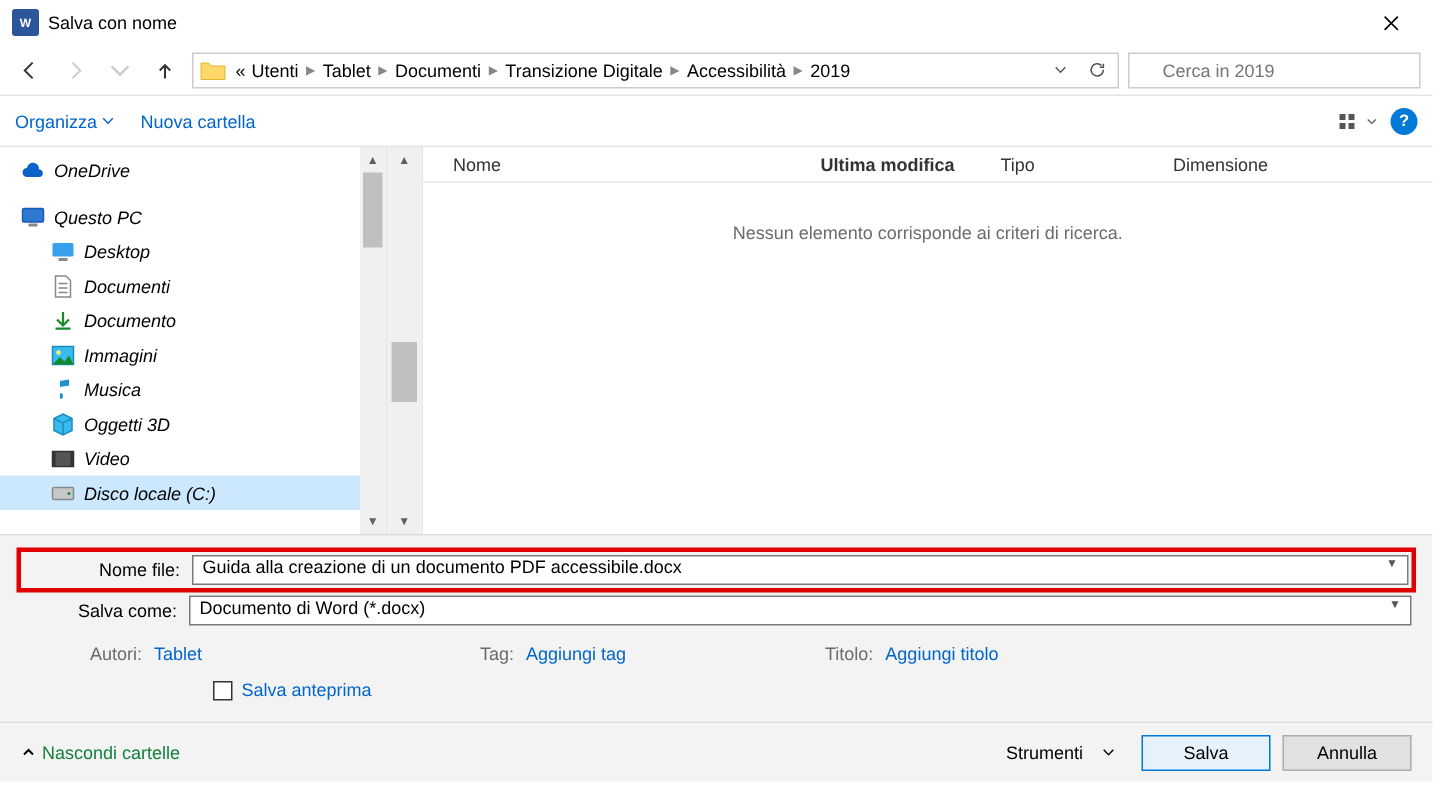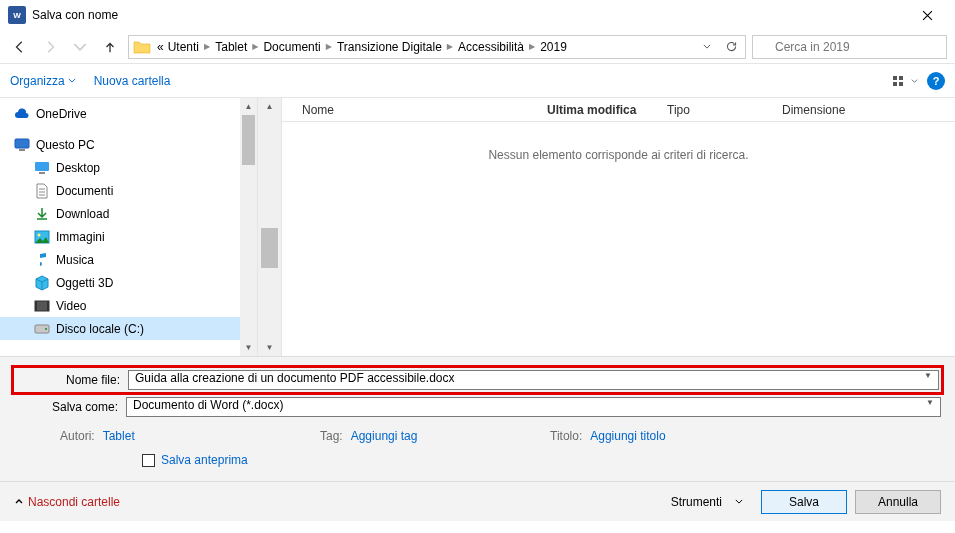--- a/index.html
+++ b/index.html
@@ -32,21 +32,21 @@
 .tool-right { margin-left: auto; display: flex; align-items: center; gap: 8px; }
 .view-btn { width: 30px; height: 22px; border: 1px solid transparent; display: flex; align-items: center; justify-content: center; cursor: pointer; color: #555; }
 .help-btn { width: 18px; height: 18px; border-radius: 50%; background: #0078d7; color: #fff; font-size: 11px; font-weight: bold; display: flex; align-items: center; justify-content: center; cursor: pointer; }
 
 
 .main { display: flex; height: 258px; }
 .sidebar { width: 258px; border-right: 1px solid #e5e5e5; overflow-y: auto; position: relative; }
 .sb-scroll { width: 17px; background: #f0f0f0; position: absolute; right: 0; top: 0; bottom: 0; }
 .sb-scroll .arrow { height: 17px; display: flex; align-items: center; justify-content: center; color: #606060; font-size: 8px; cursor: pointer; }
 .sb-scroll .thumb { position: absolute; top: 17px; left: 2px; right: 2px; height: 50px; background: #c0c0c0; }
-.tree { padding: 4px 0; width: 240px; }
+.tree { padding: 4px 0; width: 240px; font-style: italic; }
 .tree-item { height: 23px; display: flex; align-items: center; padding-left: 14px; cursor: pointer; gap: 6px; }
 .tree-item.child { padding-left: 34px; }
 .tree-item.selected { background: #cce8ff; }
 .tree-item .ticon { width: 16px; height: 16px; display: flex; align-items: center; justify-content: center; }
 
 .content { flex: 1; display: flex; position: relative; }
 .content-gutter { width: 24px; background: #fff; border-right: 1px solid #e5e5e5; position: relative; }
 .content-gutter .gtrack { position: absolute; inset: 0; background: #f0f0f0; }
 .content-gutter .garrow { height: 17px; display: flex; align-items: center; justify-content: center; color: #606060; font-size: 8px; }
 .content-gutter .gthumb { position: absolute; top: 130px; left: 3px; right: 3px; height: 40px; background: #c0c0c0; }
@@ -75,21 +75,21 @@
 .meta-link { color: #0066cc; cursor: pointer; }
 .meta-g1 { margin-left: 46px; width: 260px; }
 .meta-g2 { width: 230px; }
 .meta-g3 { }
 
 .save-preview-row { padding: 4px 0 8px 128px; display: flex; align-items: center; gap: 6px; }
 .checkbox { width: 13px; height: 13px; border: 1px solid #333; background: #fff; cursor: pointer; }
 
 
 .footer { height: 40px; border-top: 1px solid #ddd; background: #f3f3f3; display: flex; align-items: center; padding: 0 14px; }
-.hide-folders { display: flex; align-items: center; gap: 4px; cursor: pointer; color: #b91c1c; justify-content: center; }
+.hide-folders { display: flex; align-items: center; gap: 4px; cursor: pointer; color: #15803d; justify-content: center; }
 .footer-right { margin-left: auto; display: flex; align-items: center; gap: 8px; }
 .tools { display: flex; align-items: center; gap: 13px; cursor: pointer; margin-right: 10px; }
 .btn { width: 86px; height: 24px; border: 1px solid #adadad; background: #e1e1e1; display: flex; align-items: center; justify-content: center; cursor: pointer; }
 .btn.primary { border: 1px solid #0078d7; background: #e5f1fb; }
 
 svg { display: block; }
 </style>
 </head>
 <body>
 
@@ -227,21 +227,21 @@
             </svg>
           </span>
         <span>Documenti</span>
       </div>
       <div class="tree-item child">
         <span class="ticon">
             <svg viewBox="0 0 14 14" width="14" height="14">
               <path d="M7 1 L7 9 M3 6 L7 10 L11 6 M2 12 L12 12" stroke="#14892c" stroke-width="1.5" fill="none"></path>
             </svg>
           </span>
-        <span>Download</span>
+        <span>Documento</span>
       </div>
       <div class="tree-item child">
         <span class="ticon">
             <svg viewBox="0 0 16 14" width="16" height="14">
               <rect x="1" y="1" width="14" height="12" fill="#39bced" stroke="#1a8cc0"></rect>
               <circle cx="5" cy="5" r="1.5" fill="#fff176"></circle>
               <path d="M1 13 L6 8 L9 11 L12 7 L15 13 Z" fill="#14892c"></path>
             </svg>
           </span>
         <span>Immagini</span>

